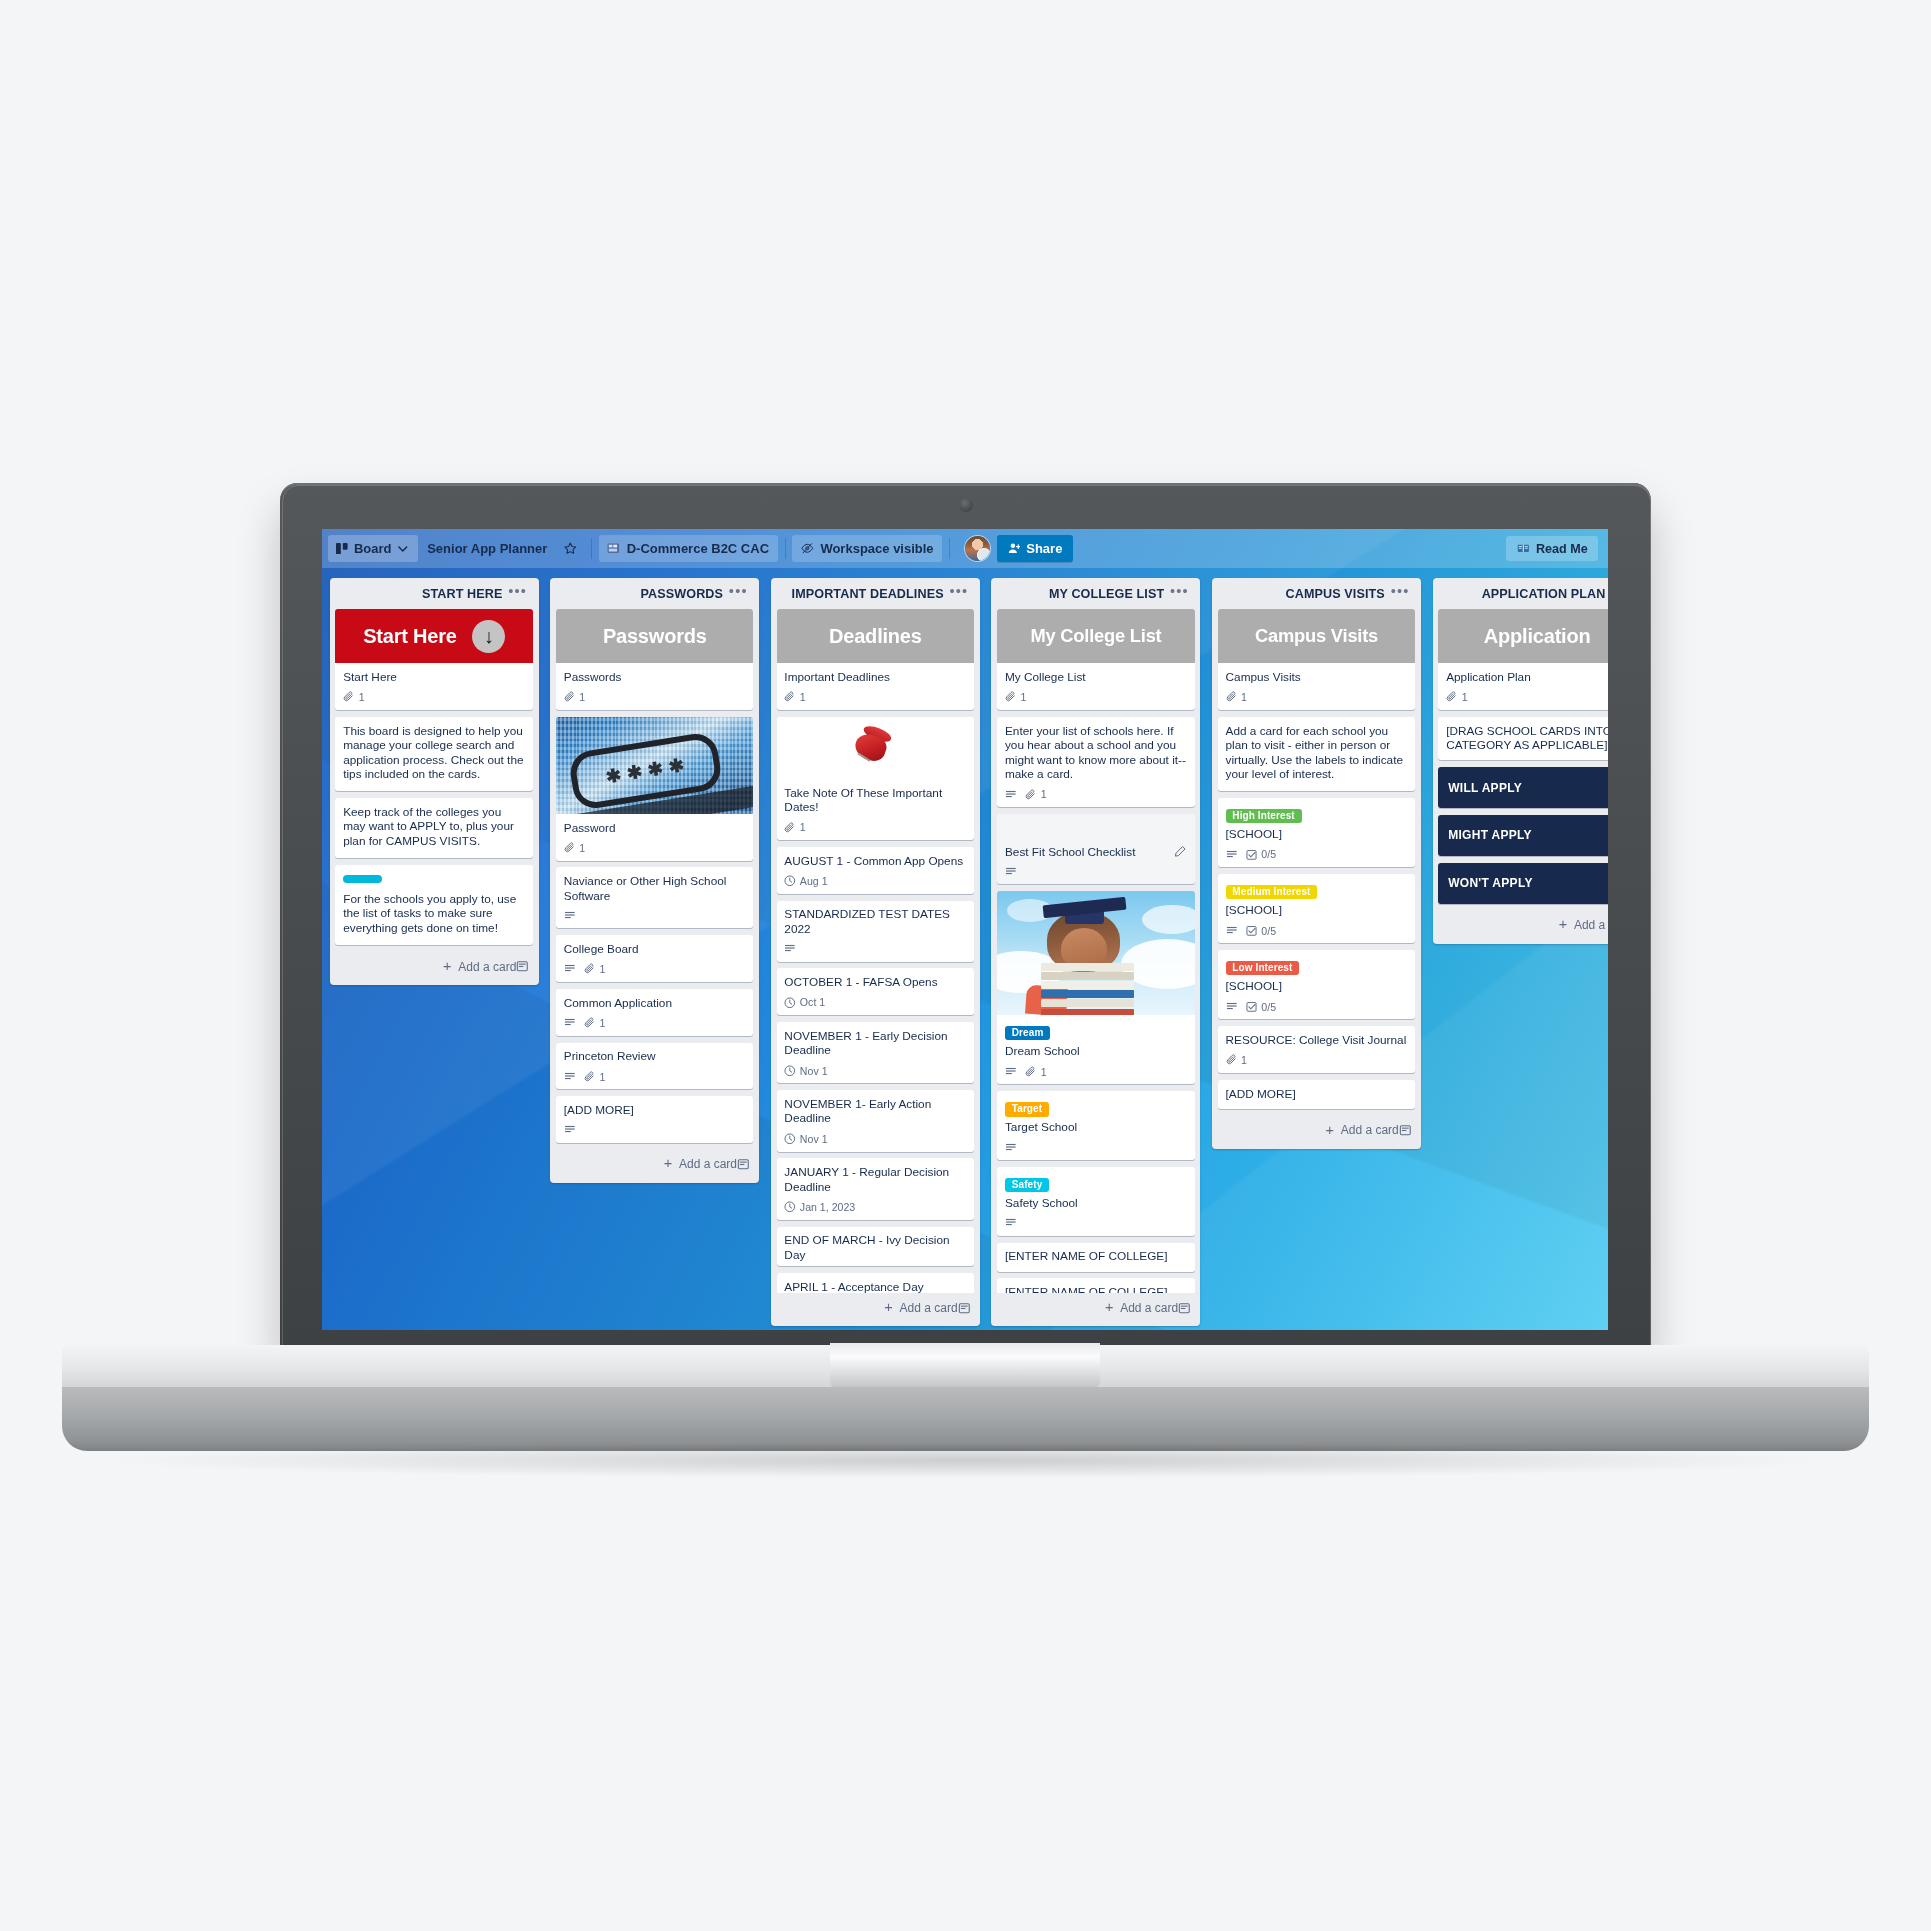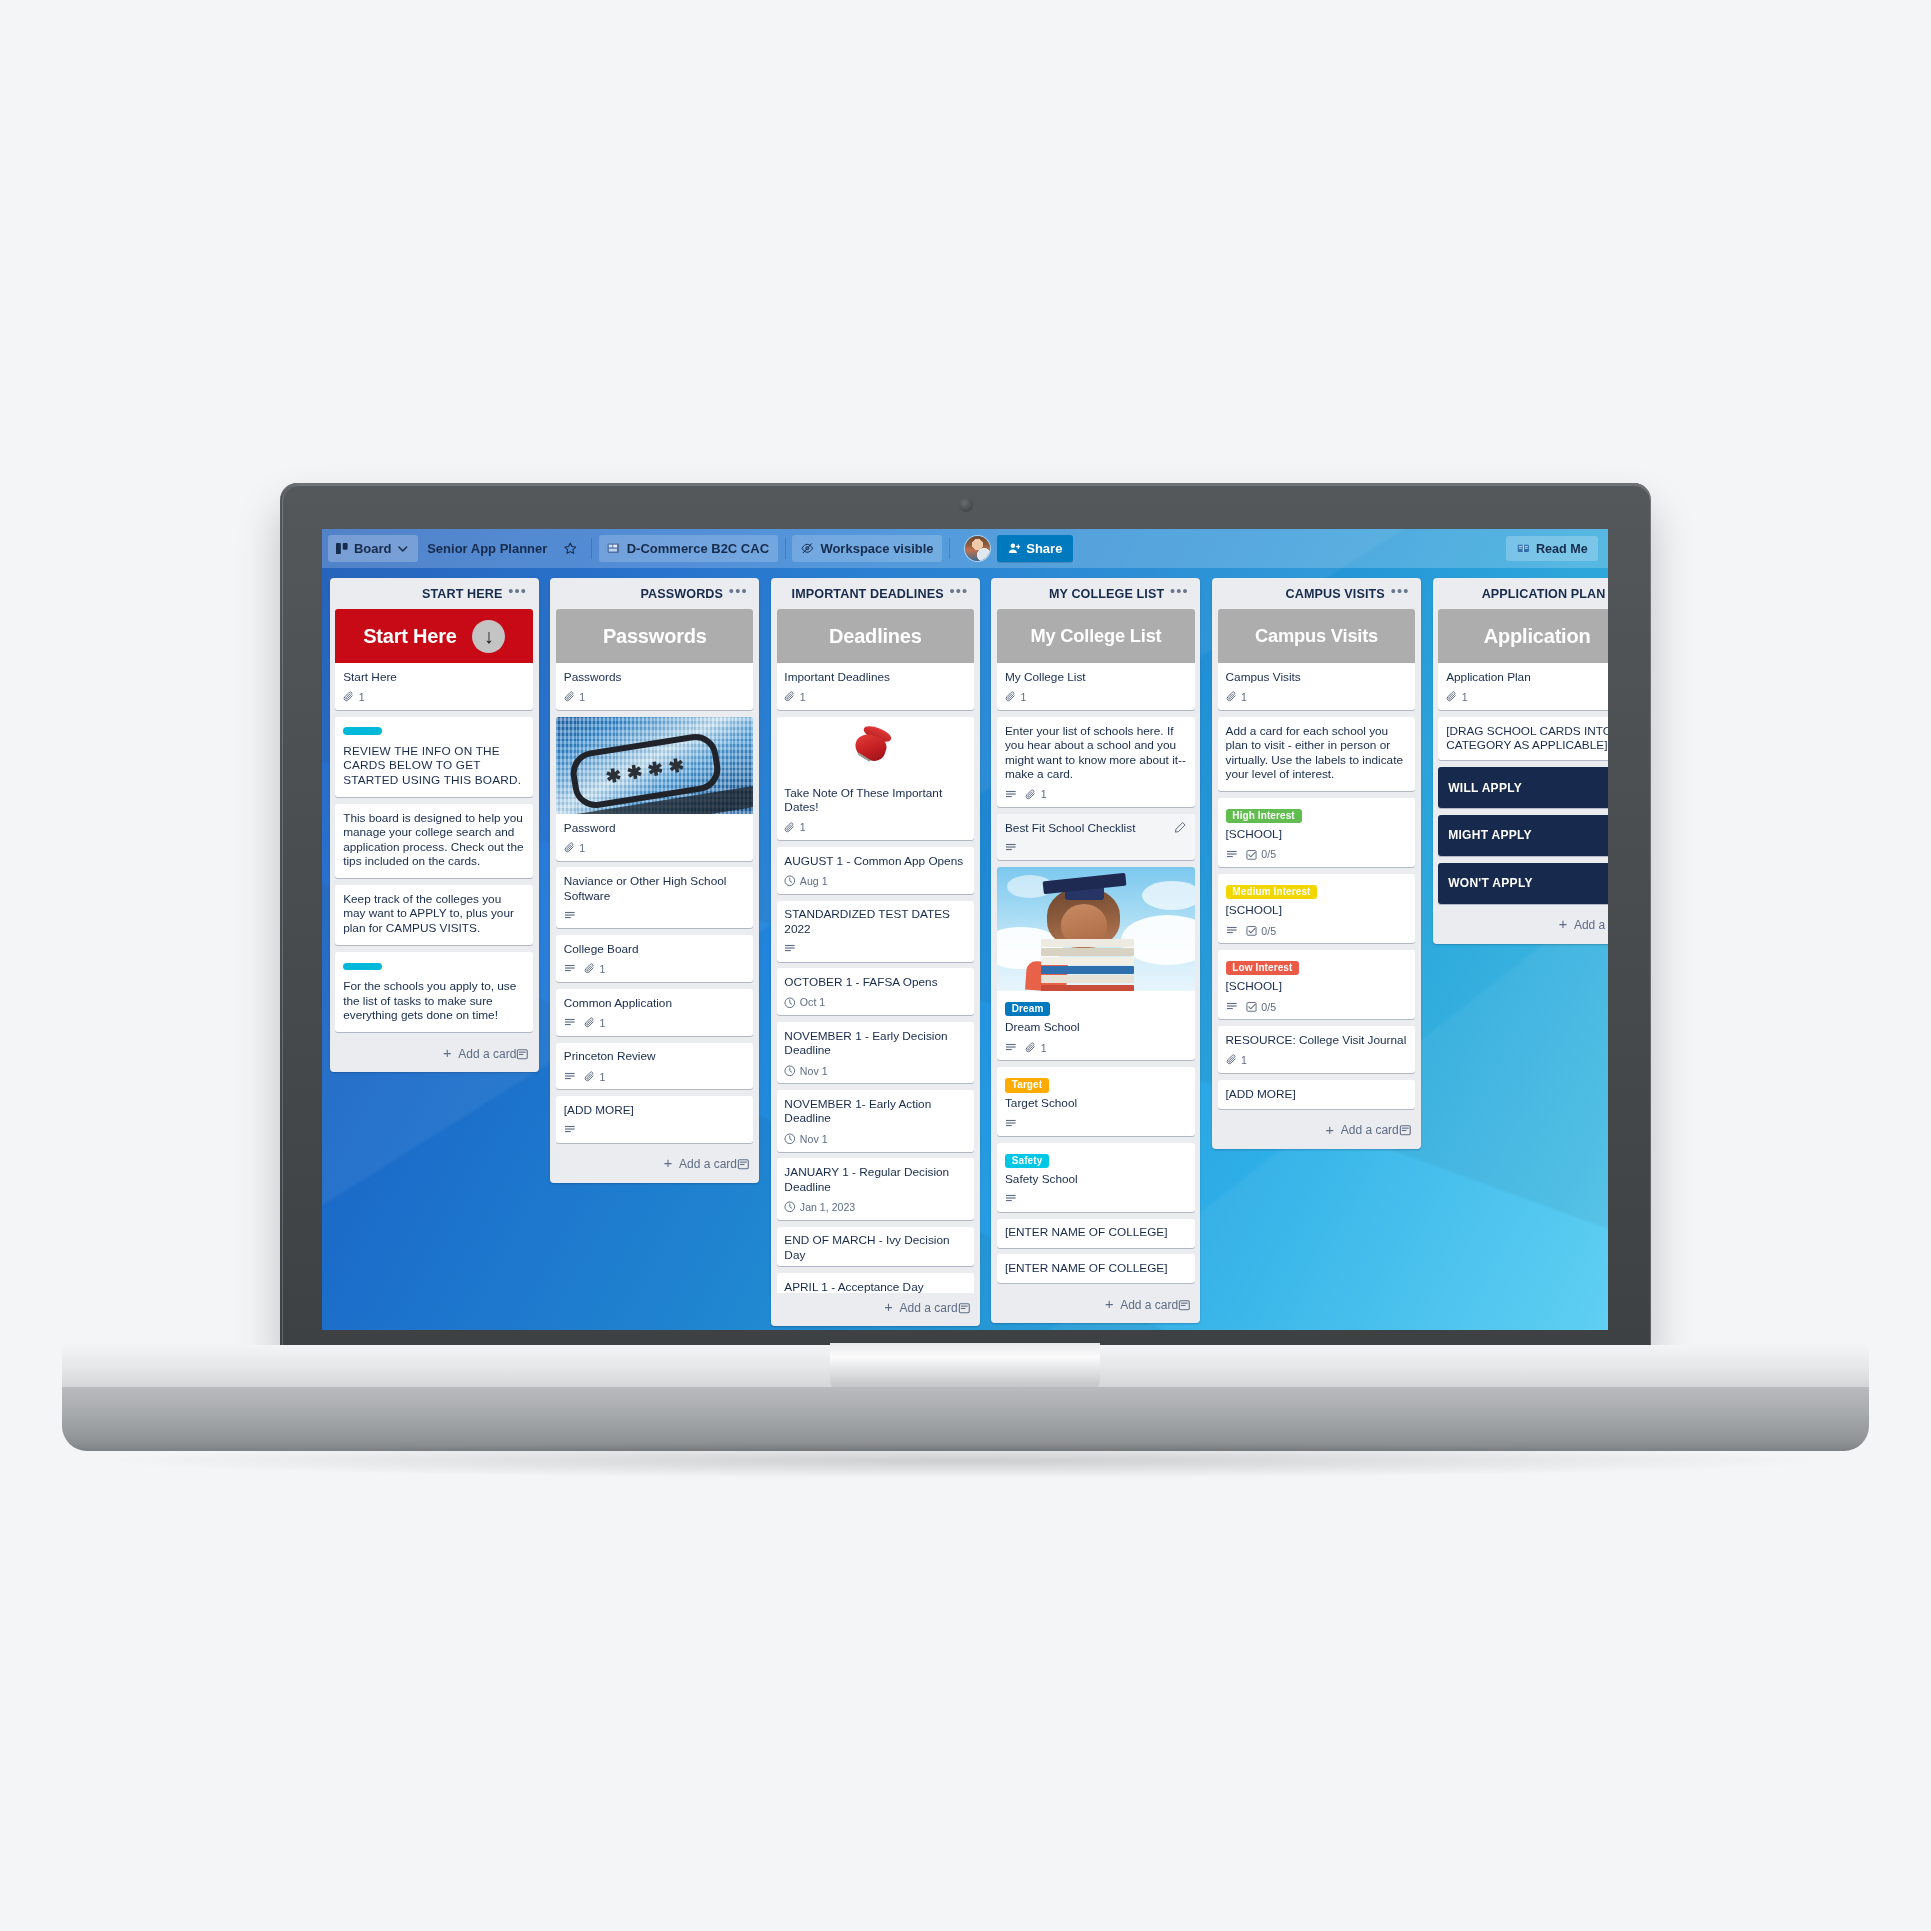--- a/index.html
+++ b/index.html
@@ -355,27 +355,20 @@
               <div class="badges">
                 <div class="badge-item">
                   <svg class="icn" viewBox="0 0 12 12">
                       <path d="M9.5 5 5.2 9.3a2.3 2.3 0 0 1-3.3-3.3l4.6-4.6a1.5 1.5 0 0 1 2.2 2.2L4.2 8.1a.75.75 0 0 1-1.1-1.1l4-4" stroke="#5e6c84" stroke-width="1" fill="none" stroke-linecap="round"></path>
                     </svg>
                   <span>1</span>
                 </div>
               </div>
             </div>
 
-            <div class="card">
-              <div class="card-body">
-                <span class="label-bar" style="background:#00b8d9"></span>
-                <div class="card-title caps">REVIEW THE INFO ON THE CARDS BELOW TO GET STARTED USING THIS BOARD.</div>
-              </div>
-              <div style="height:5.8px"></div>
-            </div>
 
             <div class="card">
               <div class="card-body">
                 <div class="card-title">This board is designed to help you manage your college search and application process. Check out the tips included on the cards.</div>
               </div>
               <div style="height:5.8px"></div>
             </div>
 
 
             <div class="card">
@@ -767,21 +760,21 @@
                 <div class="badge-item">
                   <svg class="icn" viewBox="0 0 12 12">
                       <path d="M9.5 5 5.2 9.3a2.3 2.3 0 0 1-3.3-3.3l4.6-4.6a1.5 1.5 0 0 1 2.2 2.2L4.2 8.1a.75.75 0 0 1-1.1-1.1l4-4" stroke="#5e6c84" stroke-width="1" fill="none" stroke-linecap="round"></path>
                     </svg>
                   <span>1</span>
                 </div>
               </div>
             </div>
 
             <div class="card grey">
-              <div class="card-body" style="display:flex;justify-content:space-between;align-items:flex-start;gap:23px;">
+              <div class="card-body" style="display:flex;justify-content:space-between;align-items:flex-start;gap:23px;margin-top:24px;">
                 <div class="card-title">Best Fit School Checklist</div>
                 <span>
                   <svg class="icn14" viewBox="0 0 14 14">
                       <path d="M9.6 1.7 12.3 4.4 4.9 11.8 1.6 12.4 2.2 9.1Z" fill="none" stroke="#5e6c84" stroke-width="1.1" stroke-linejoin="round"></path>
                     </svg>
                 </span>
               </div>
               <div class="badges">
                 <span>
                   <svg class="icn" viewBox="0 0 12 12">

